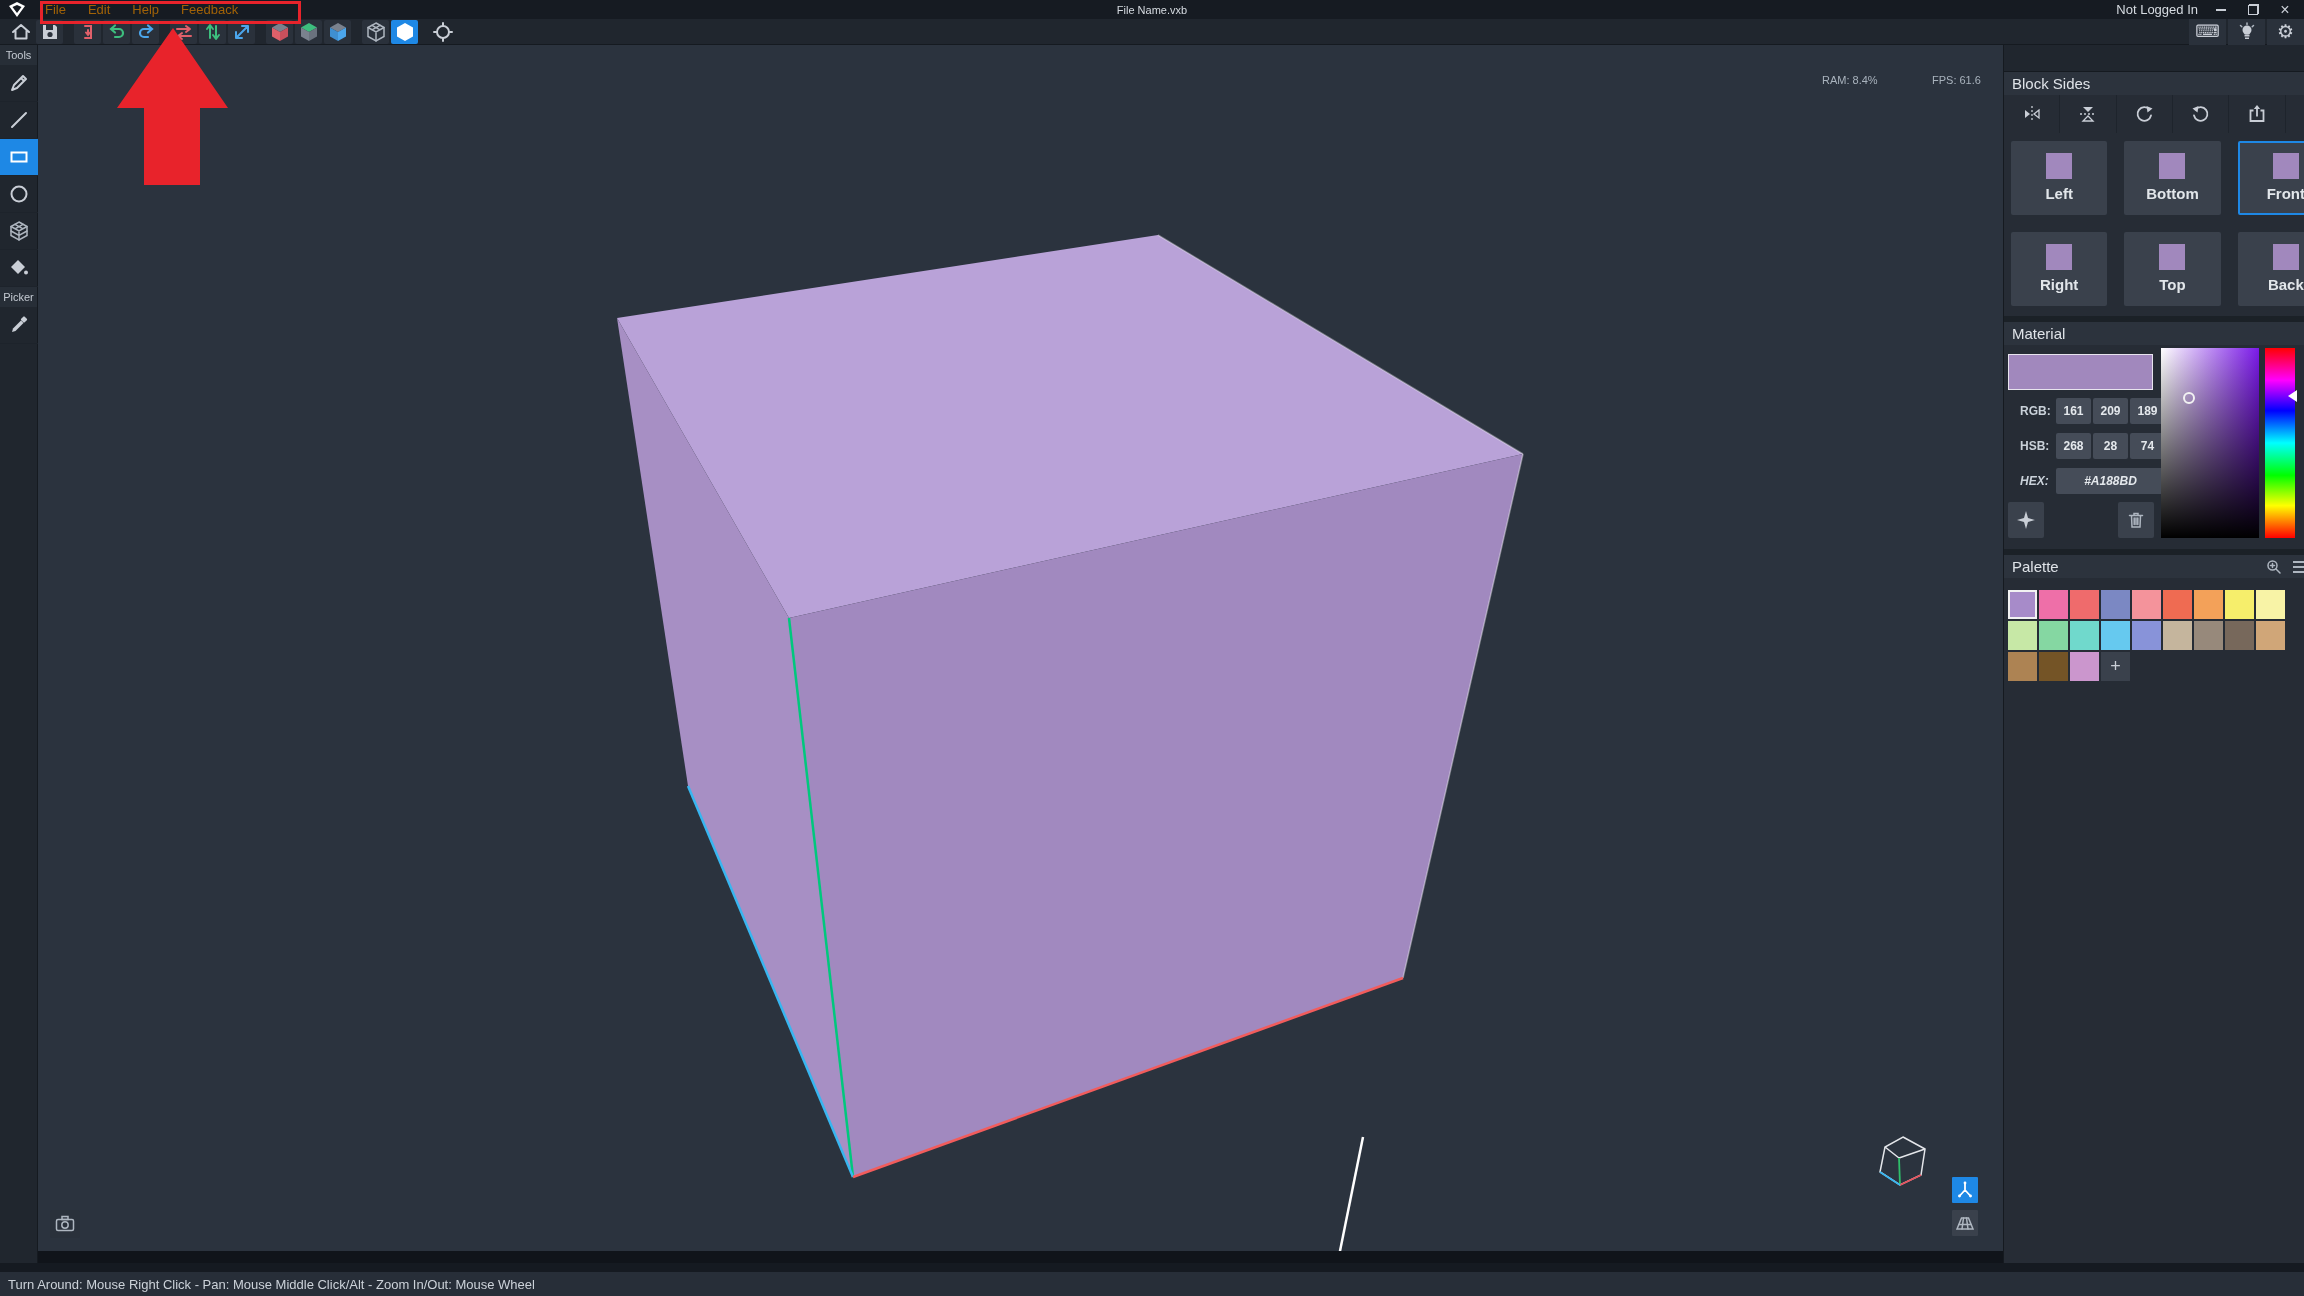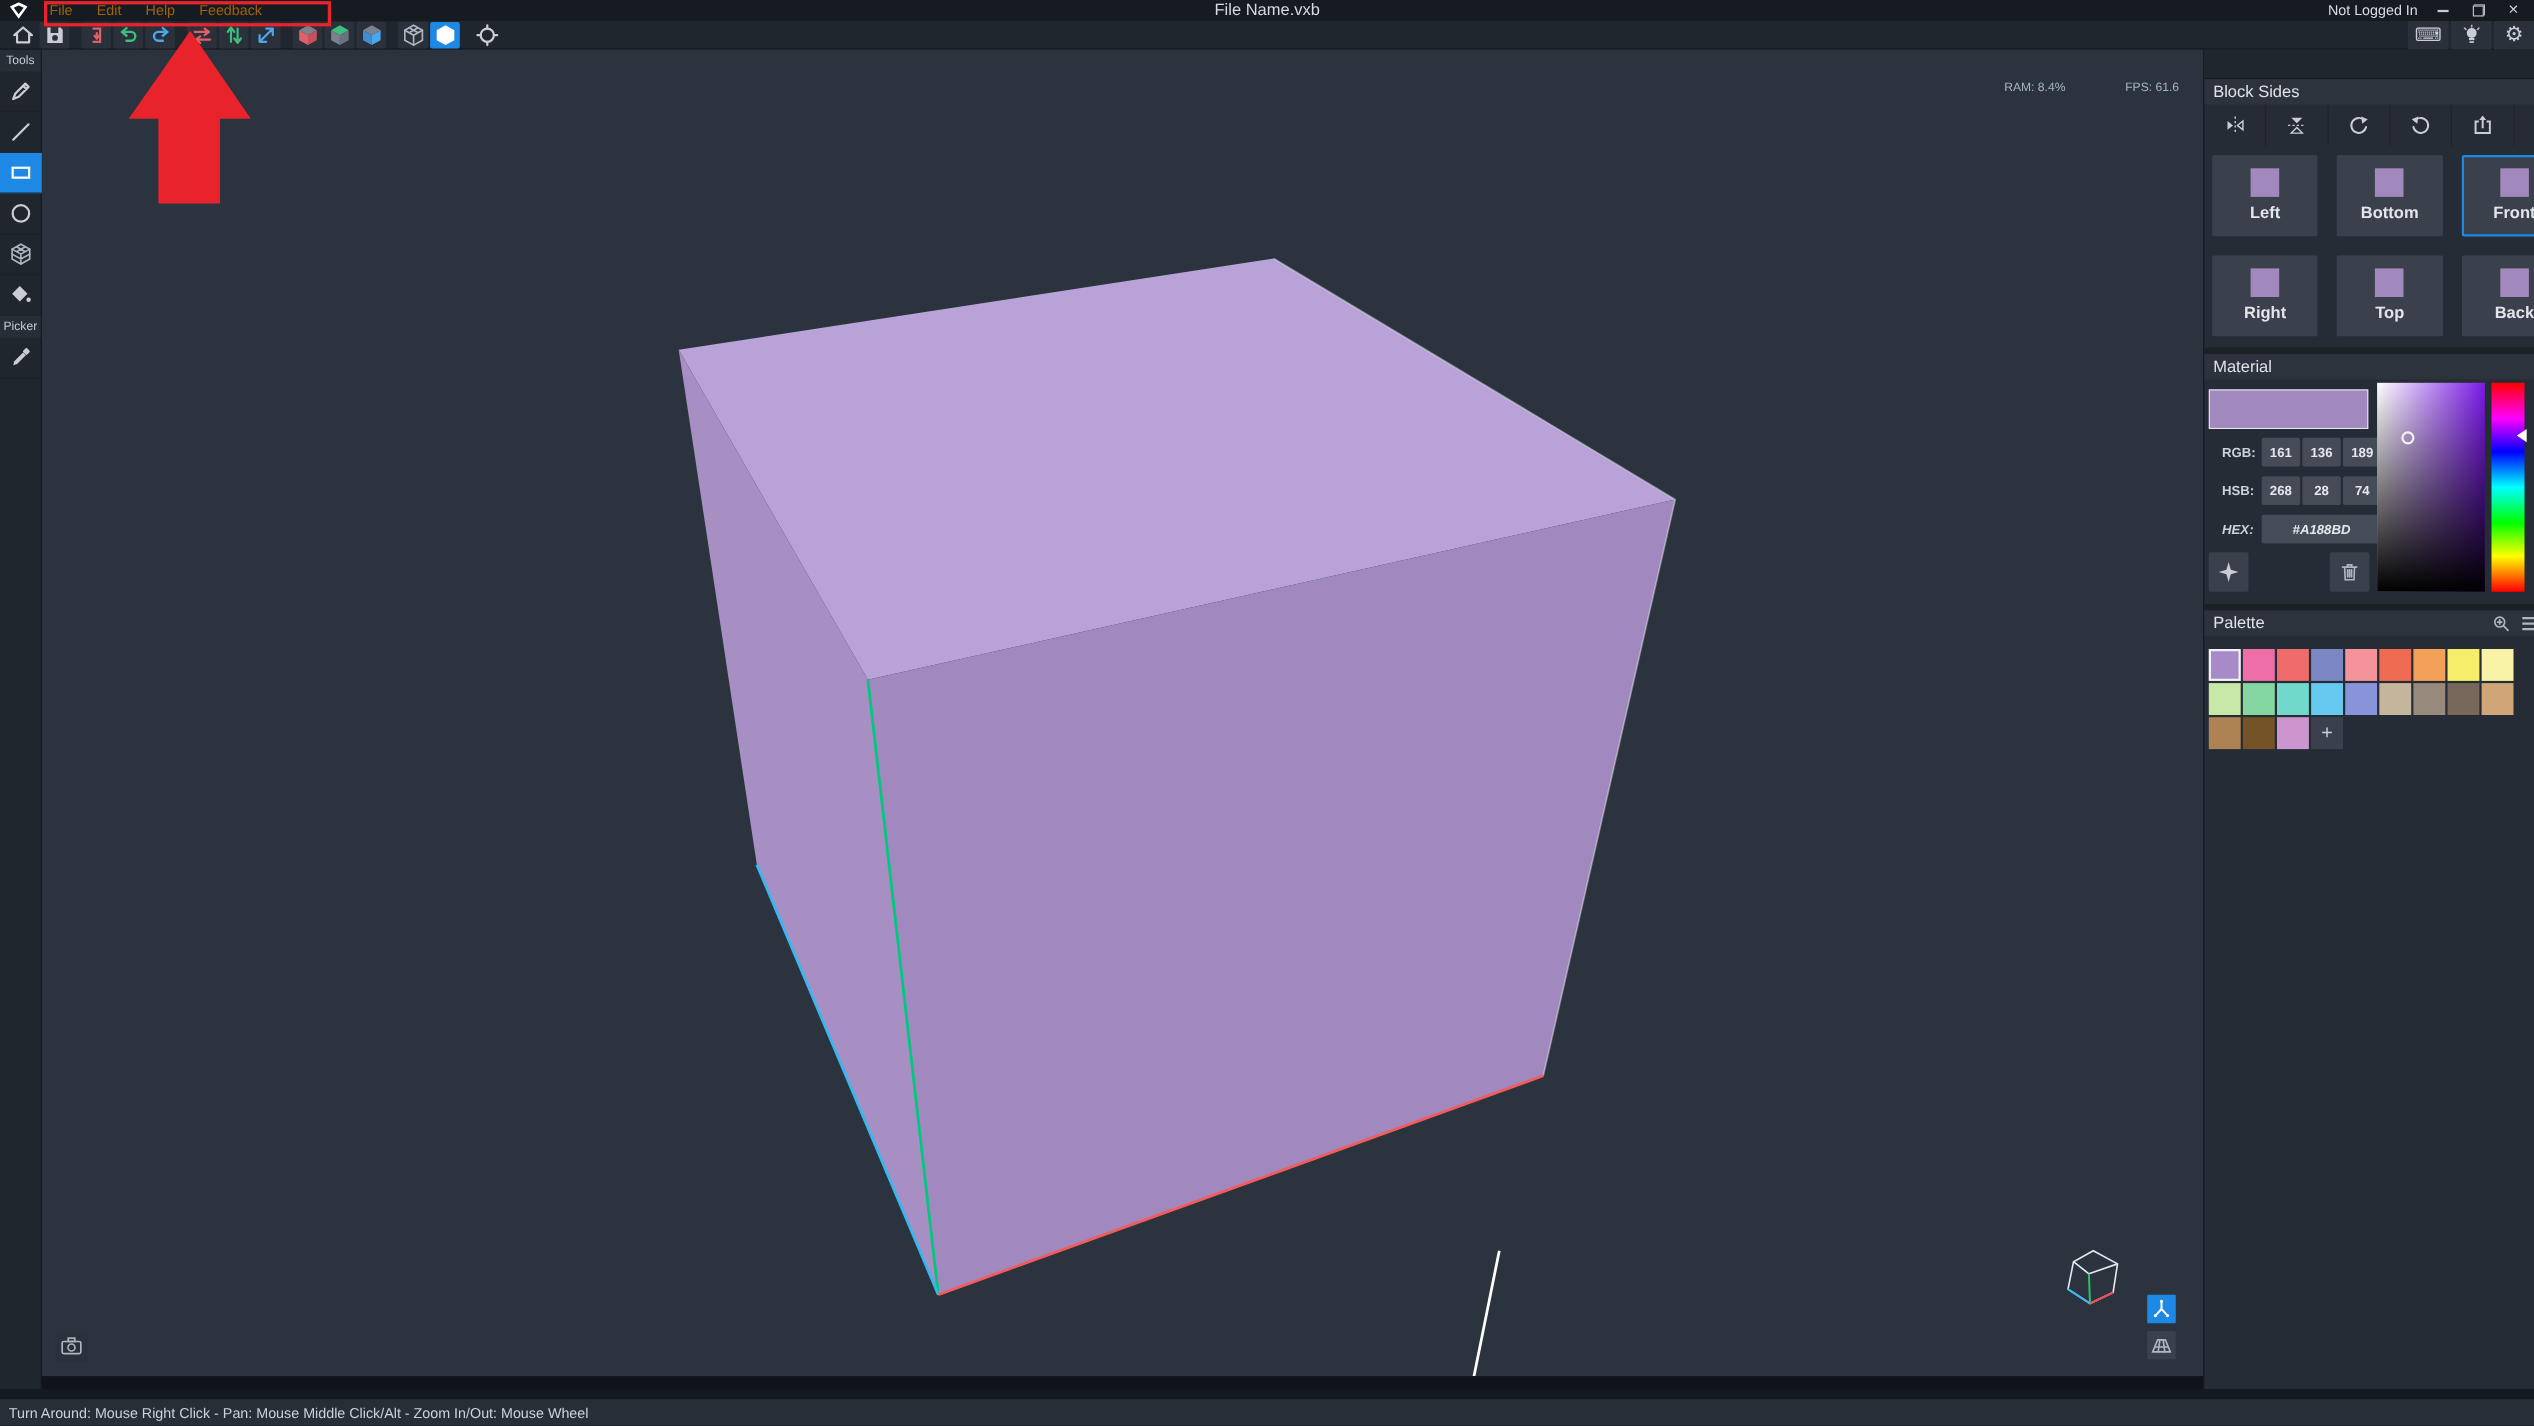--- a/index.html
+++ b/index.html
@@ -5,21 +5,21 @@
   * { margin:0; padding:0; box-sizing:border-box; }
   html,body { width:2304px; height:1296px; overflow:hidden; background:#10141A;
     font-family:"Liberation Sans", sans-serif; -webkit-font-smoothing:antialiased; }
 
   
   #titlebar { position:absolute; left:0; top:0; width:2304px; height:19px;
     background:#161B22; display:flex; align-items:center; z-index:20; }
   #logo { width:34px; display:flex; justify-content:center; align-items:center; }
   #menus { display:flex; align-items:center; height:100%; }
   .menu-item { padding:0 11px; font-size:13px; color:#a16207; line-height:19px; cursor:default; }
-  #win-title { position:absolute; left:0; right:0; text-align:center; font-size:15px; color:#D6DBE1; pointer-events:none; }
+  #win-title { position:absolute; left:0; right:0; text-align:center; font-size:11px; color:#D6DBE1; pointer-events:none; }
   #titlebar-right { margin-left:auto; display:flex; align-items:center; gap:14px; padding-right:10px; z-index:2; }
   #login-status { font-size:13px; color:#D6DBE1; }
   .winbtn { width:18px; height:16px; display:flex; align-items:center; justify-content:center; color:#C9CED6; font-size:13px; }
   .min-glyph { width:10px; height:2px; background:#C9CED6; }
   .restore-glyph { position:relative; width:11px; height:11px; }
   .restore-glyph::before { content:""; position:absolute; right:0; top:0; width:8px; height:8px; border:1.5px solid #C9CED6; }
   .restore-glyph::after { content:""; position:absolute; left:0; bottom:0; width:8px; height:8px; border:1.5px solid #C9CED6; background:#161B22; }
 
   
   #toolbar { position:absolute; left:0; top:19px; width:2304px; height:26px;
@@ -436,21 +436,21 @@
           <rect x="4.5" y="1.5" width="9" height="9" fill="none" stroke="#AEB6C0" stroke-width="1.5"></rect>
           <rect x="1.5" y="4.5" width="9" height="9" fill="#2C333D" stroke="#AEB6C0" stroke-width="1.5"></rect>
         </svg>
     </span>
   </div>
   <div id="material-body">
     <div id="mat-preview" style="background: rgb(161, 136, 189);"></div>
     <div class="mat-row" style="top:53px;">
       <span class="mat-label">RGB:</span>
       <span class="mat-box">161</span>
-      <span class="mat-box">136</span>
+      <span class="mat-box">209</span>
       <span class="mat-box">189</span>
     </div>
     <div class="mat-row" style="top:88px;">
       <span class="mat-label">HSB:</span>
       <span class="mat-box">268</span>
       <span class="mat-box">28</span>
       <span class="mat-box">74</span>
     </div>
     <div class="mat-row" style="top:123px;font-style:italic;">
       <span class="mat-label">HEX:</span>

